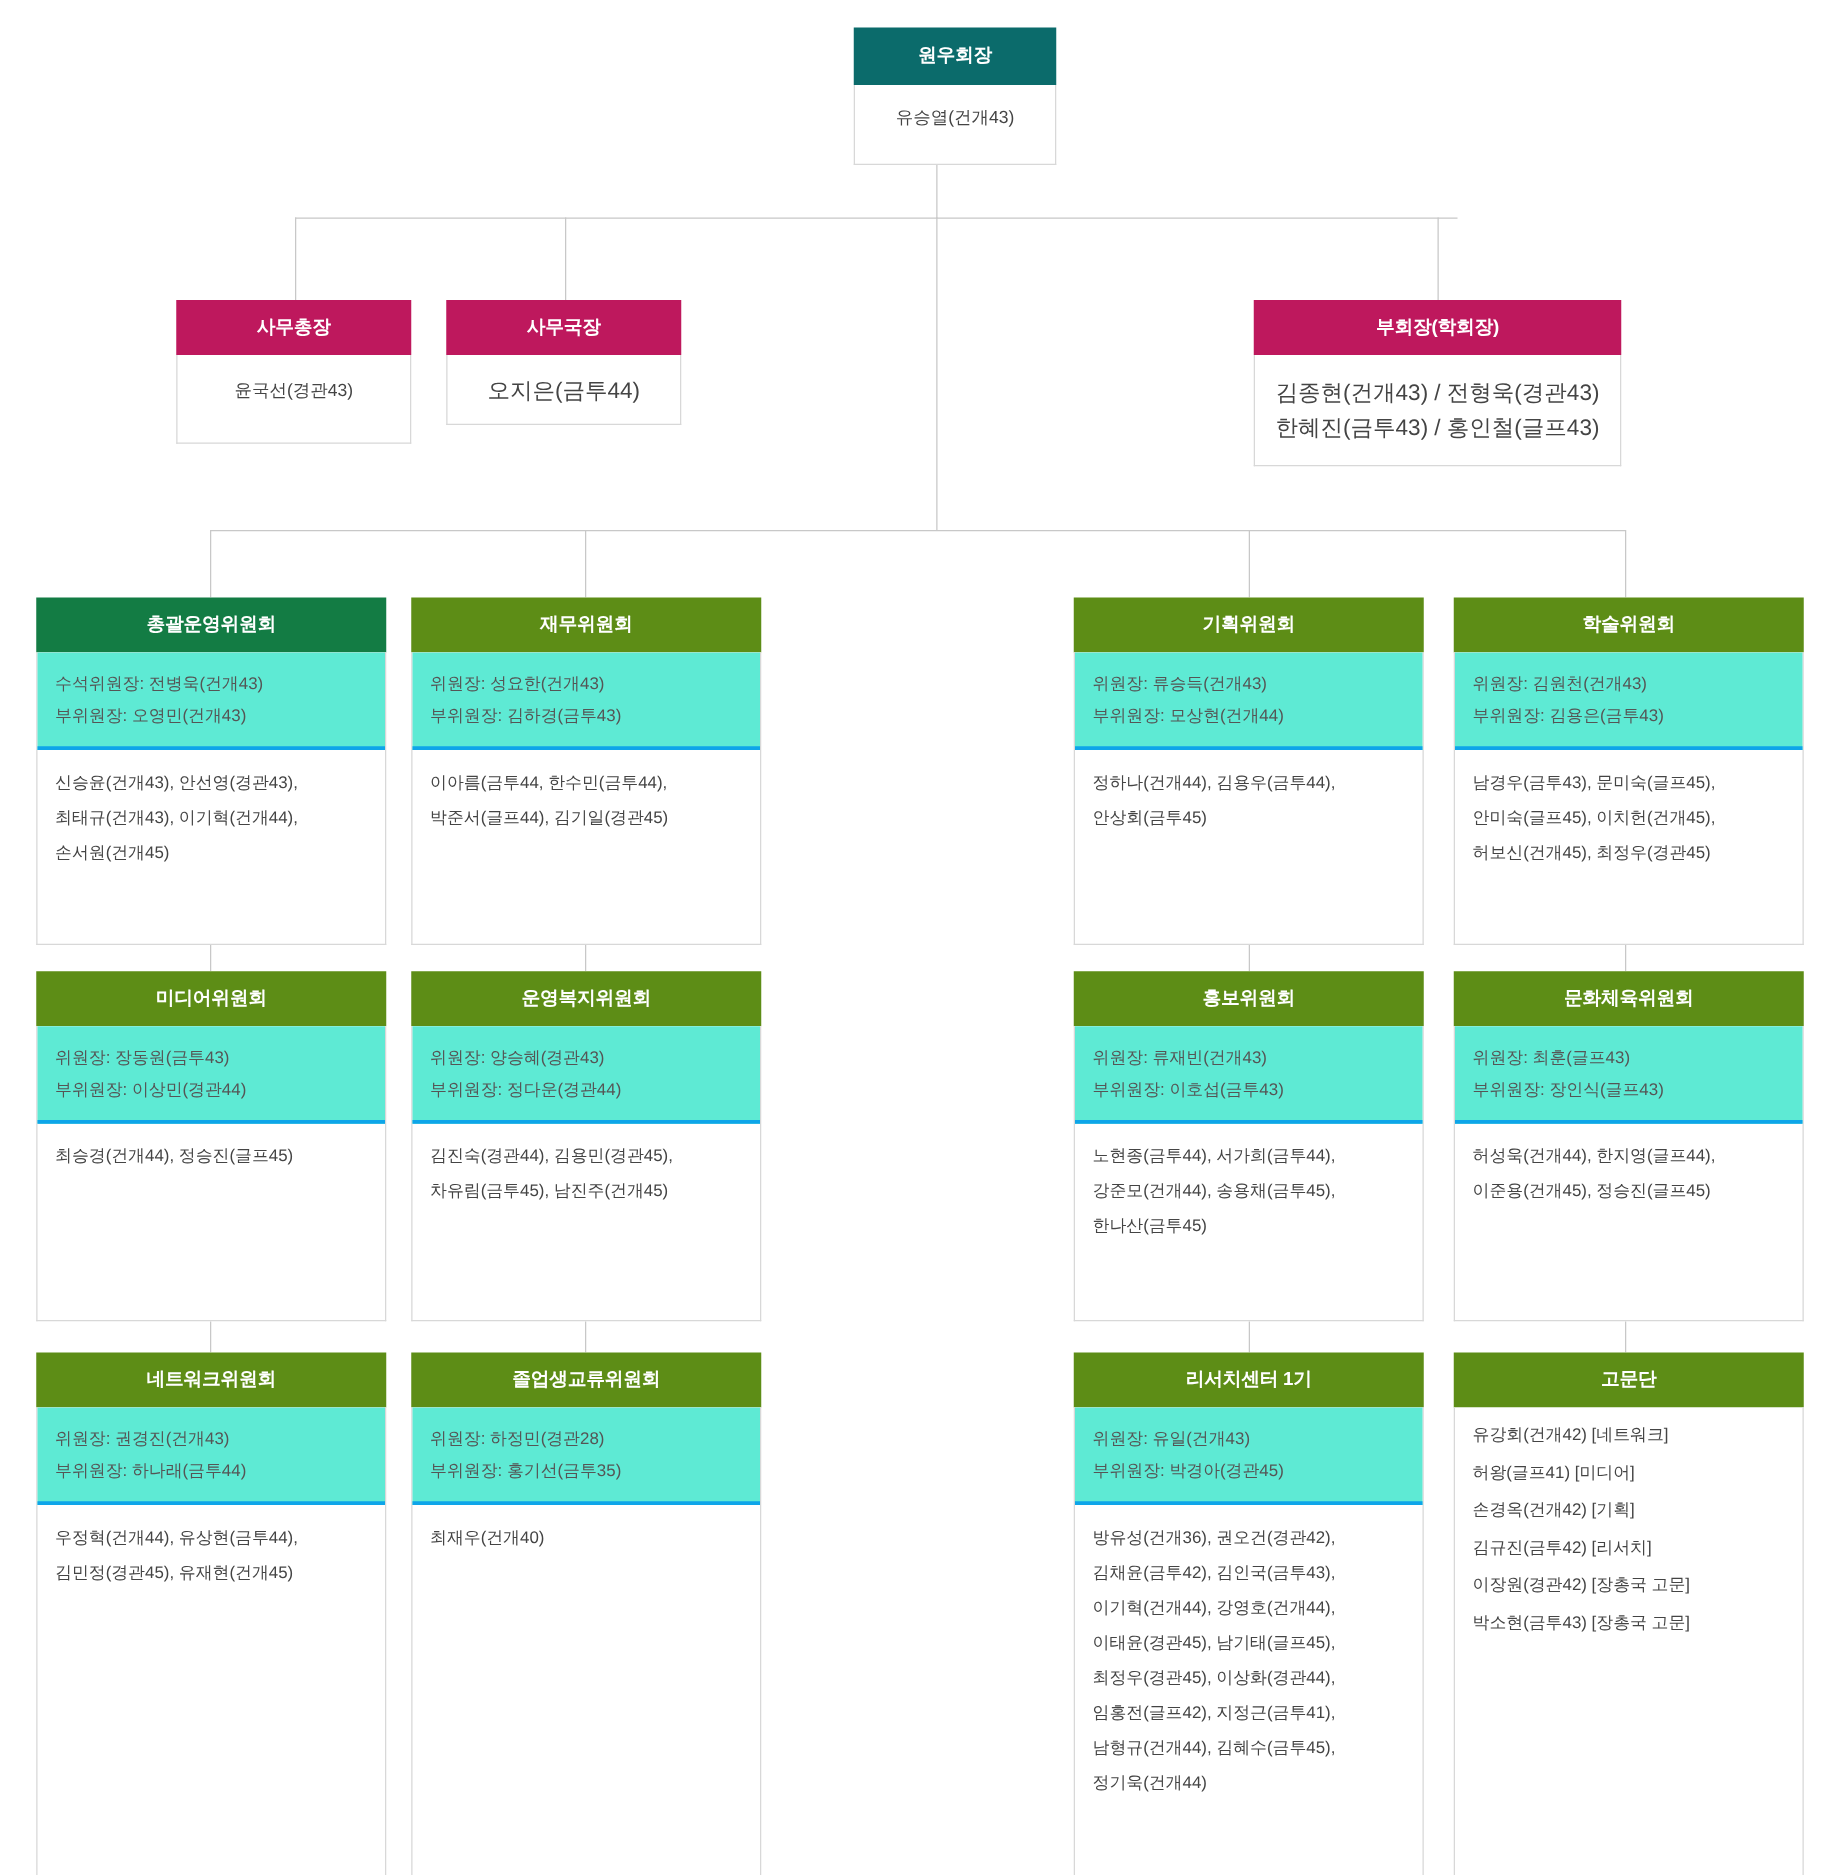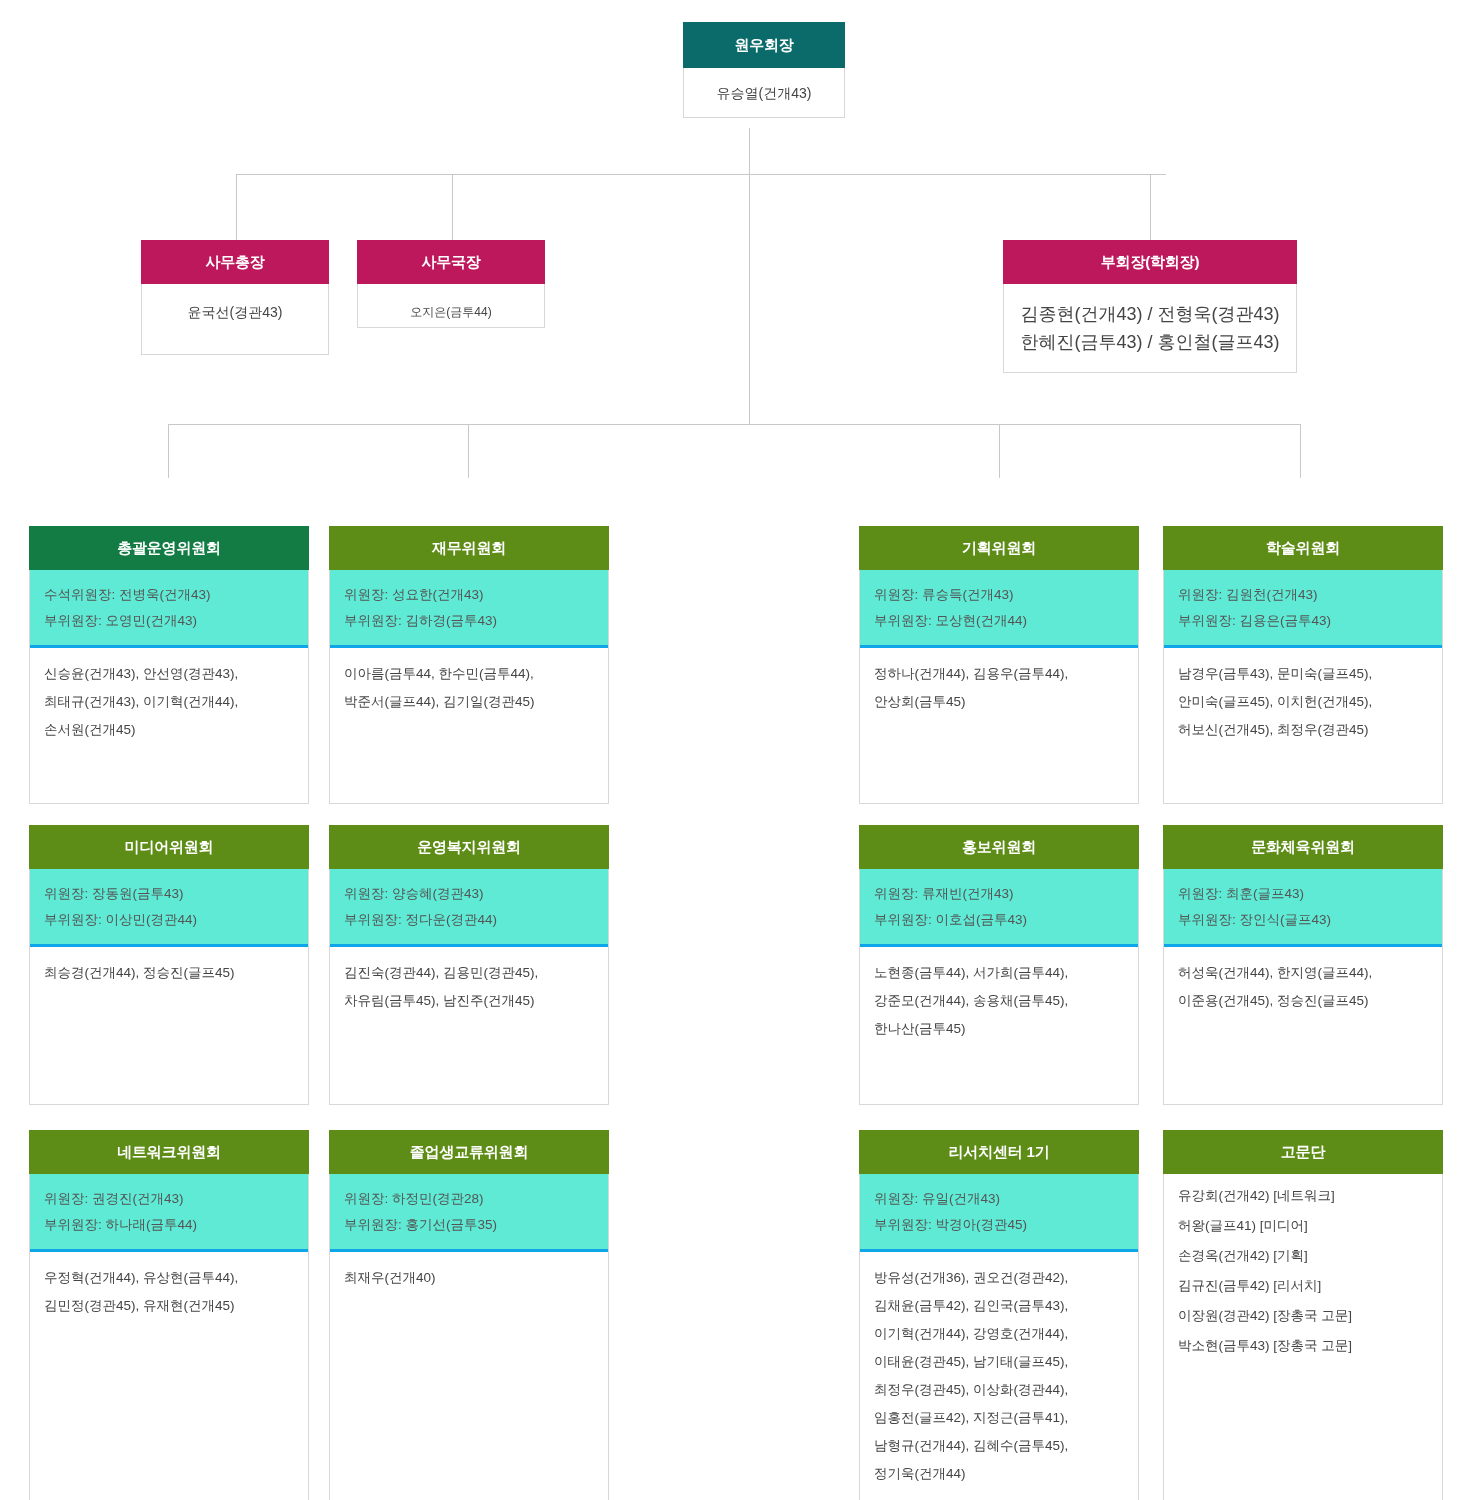--- a/index.html
+++ b/index.html
@@ -39,33 +39,33 @@
     border-bottom:3px solid #0ea5e9;
   }
   .node .lead div,.node .members div{
     white-space:nowrap;
   }
   .node .members{padding:12px 14px 10px 14px;}
 
   
   #n-president{left:655px;top:22px;width:190px;padding-left:28px;}
   #n-president .hdr{height:46px;line-height:46px;font-size:15px;background:#0b6b6b;}
-  #n-president .body{height:50px;line-height:50px;text-align:center;font-size:14px;color:#444;}
+  #n-president .body{height:64px;line-height:50px;text-align:center;font-size:14px;color:#444;}
 
   
   .r2 .hdr{height:44px;line-height:44px;font-size:15px;background:#be185d;}
   #n-secgen{left:141px;top:240px;width:188px;}
   #n-secgen .body{height:71px;line-height:56px;text-align:center;font-size:14px;color:#444;}
   #n-secdir{left:357px;top:240px;width:188px;}
-  #n-secdir .body{height:44px;line-height:56px;text-align:center;font-size:12px;color:#444;}
+  #n-secdir .body{height:56px;line-height:56px;text-align:center;font-size:18px;color:#444;}
   #n-vicepres{left:1003px;top:240px;width:294px;}
   #n-vicepres .body{padding:16px 0 16px 0;text-align:center;font-size:18px;color:#444;line-height:28px;}
 
   
-  .cmt{width:280px;margin-top:48px;}
+  .cmt{width:280px;}
   .cmt .hdr{height:44px;line-height:44px;font-size:15px;background:#5d8d16;}
   .cmt.dark .hdr{background:#137c44;}
   .cmt .lead{padding:12px 14px 11px 14px;font-size:13.5px;line-height:26px;color:#555;}
   .cmt .members{font-size:13.5px;line-height:28px;color:#444;}
 
   
   .c1{left:29px;}
   .c2{left:329px;}
   .c3{left:859px;}
   .c4{left:1163px;}

